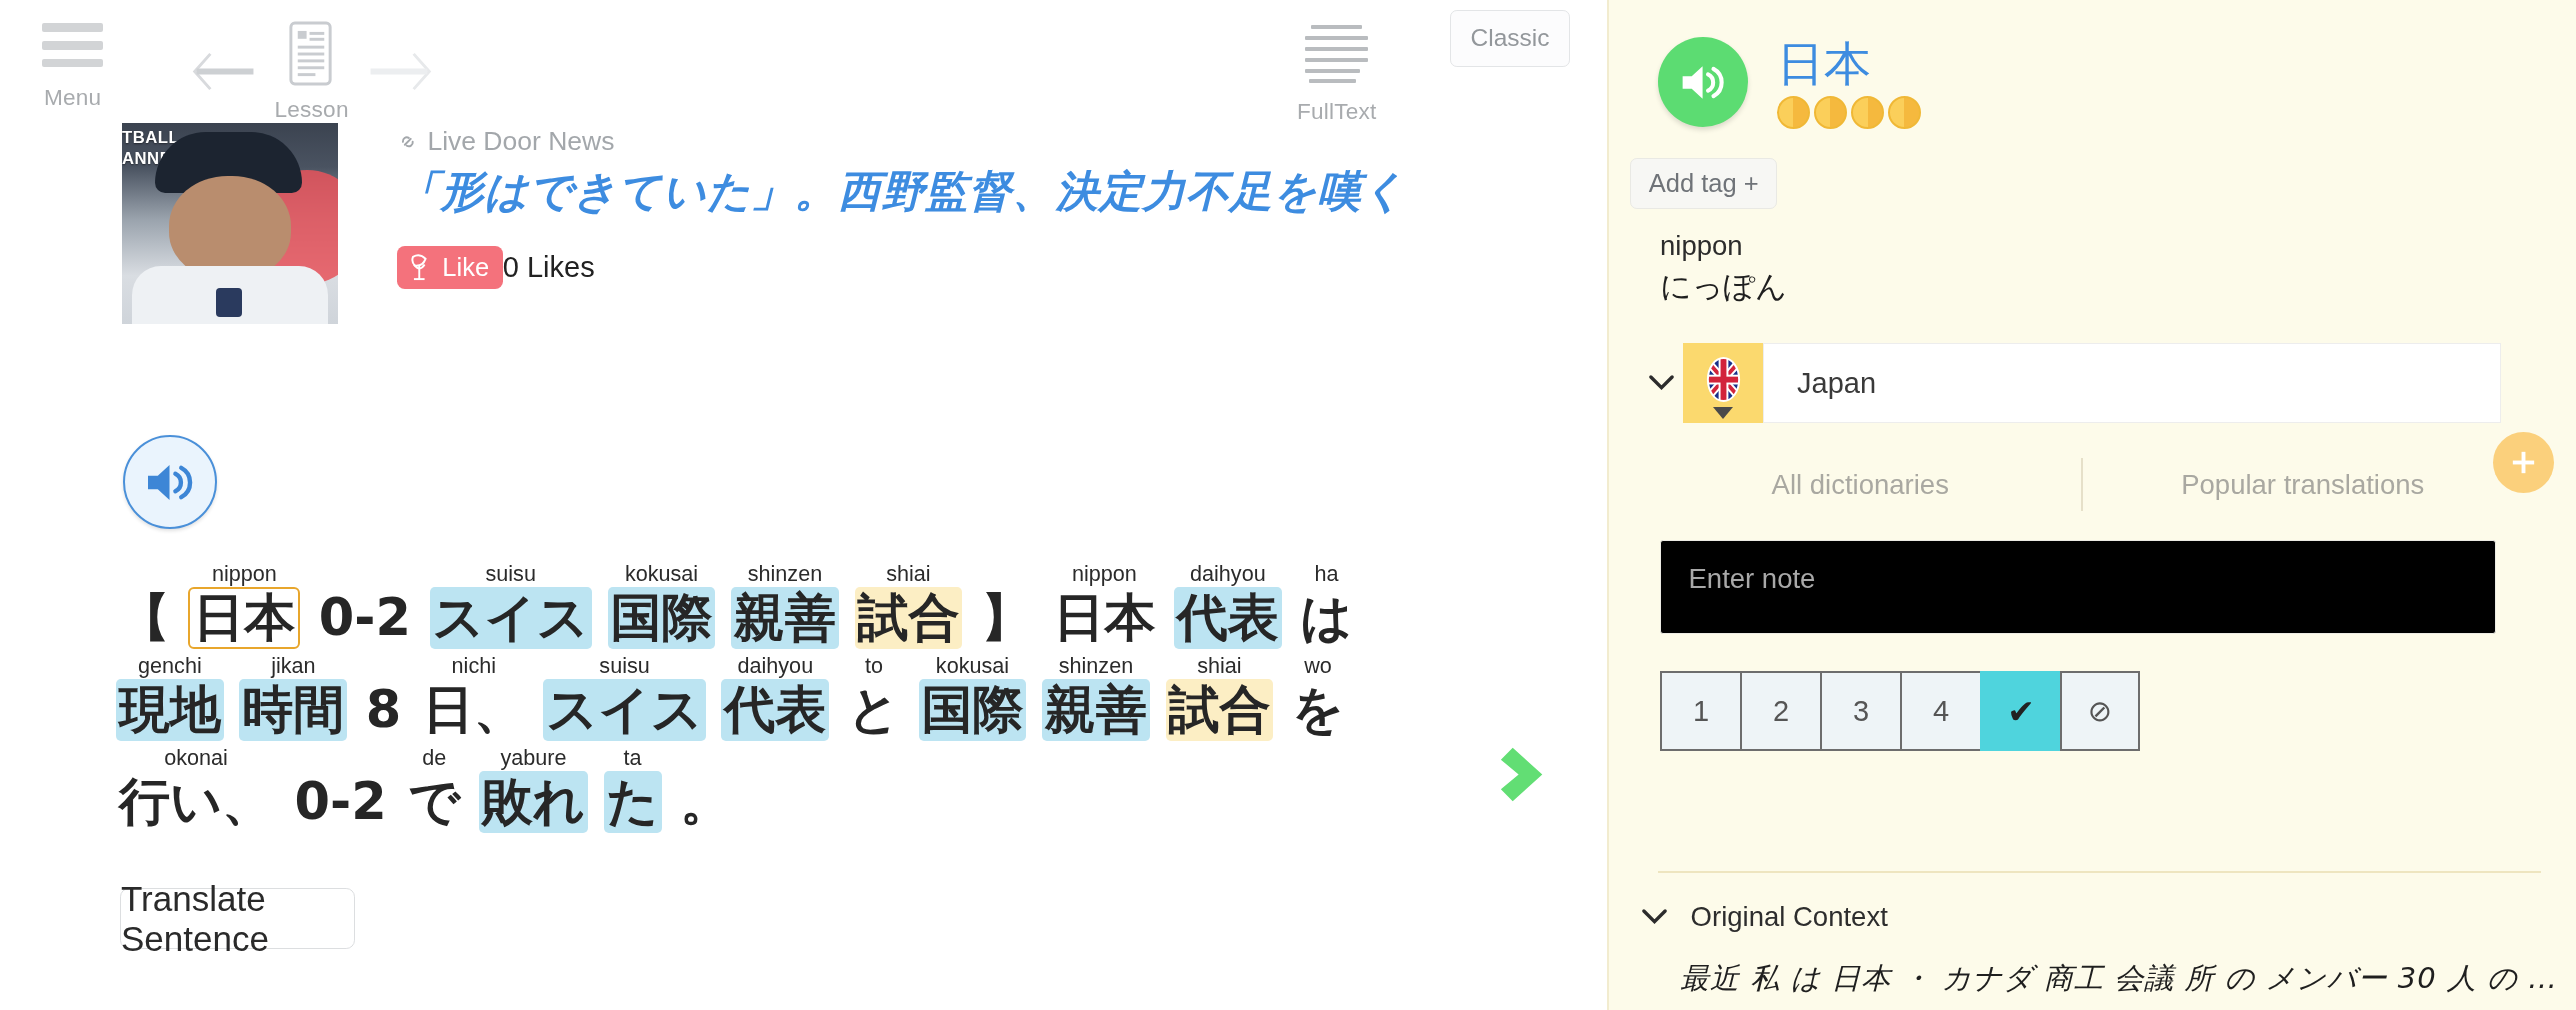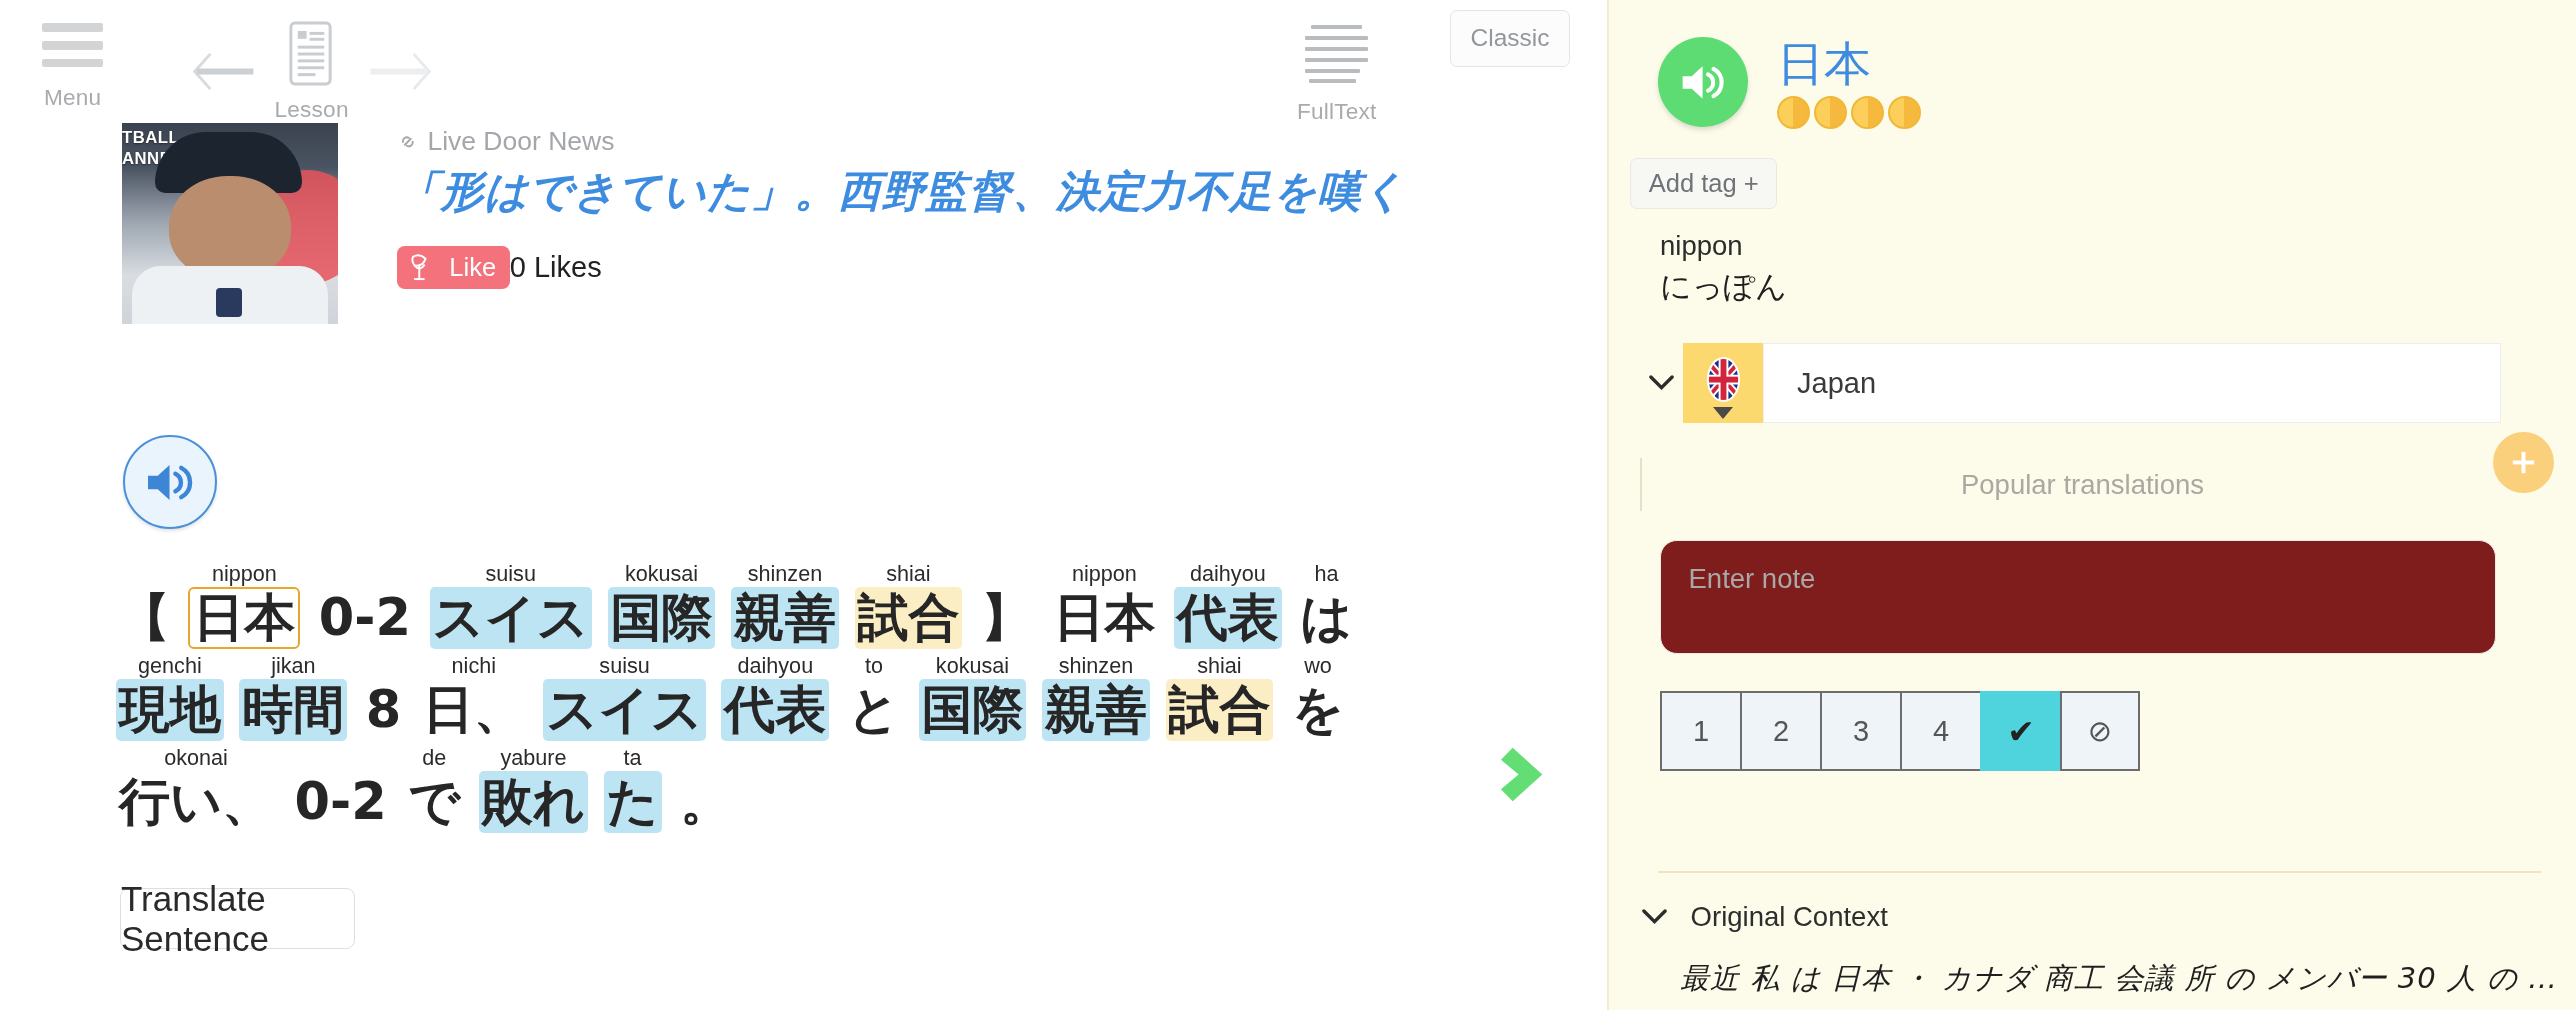--- a/index.html
+++ b/index.html
@@ -116,21 +116,21 @@
   }
   .headline {
     font-size: 43px; line-height: 1.33; font-weight: bold;
     color: #3d8ce0; margin-top: 5.9px; max-width: 1059px;
     letter-spacing: 0.5px;
     font-style: italic;
   }
   .likerow { display:flex; align-items:center; margin-top: 25.5px; }
   .like-btn {
     background:#f4727c; border-radius:7.8px; height:43px;
-    display:flex; align-items:center; gap:17px; padding: 0 13.7px 0 9.8px;
+    display:flex; align-items:center; gap:10px; padding: 0 13.7px 0 9.8px;
     color:#fff; font-size:25.5px;
   }
   .like-count { font-size:29px; color:#222; margin-left:0; }
 
   
   .speaker-big {
     position:absolute; left:123px; top:435px;
     width: 94px; height: 94px; border-radius:50%;
     background:#eaf4fd; border:2px solid #4a90d9;
     display:flex; align-items:center; justify-content:center;
@@ -227,22 +227,22 @@
   .dicttabs {
     display:flex; margin: 35px 0 0 31px; width: 883px;
     align-items:center;
   }
   .dicttab {
     flex:1; text-align:center; font-size:27.5px; color:#a9a8a1;
   }
   .divider { width:2px; height:53px; background:#e6e0c9; }
 
   .note {
-    margin: 29px 0 0 51px; width: 836px; height: 114px;
-    background:#7f1d1d; border:1px solid #ecebe4; border-radius:17px;
+    margin: 29px 0 0 51px; width: 836px; height: 94px;
+    background:#000000; border:1px solid #ecebe4; border-radius:3px;
     padding: 21.6px 0 0 27.5px; font-size:27.5px; color:#a8a8a8;
   }
 
   .ratings { display:flex; margin: 37px 0 0 51px; }
   .rbtn {
     width: 80px; height: 80px; background:#eef4f7; border:2px solid #6d6d6d;
     border-right: none;
     display:flex; align-items:center; justify-content:center;
     font-size:29px; color:#555;
   }
@@ -580,20 +580,21 @@
     </div>
 
     <div class="plus-fab">
       <svg width="33" height="33" viewBox="0 0 34 34">
         <line x1="17" y1="6" x2="17" y2="28" stroke="#fff" stroke-width="4"></line>
         <line x1="6" y1="17" x2="28" y2="17" stroke="#fff" stroke-width="4"></line>
       </svg>
     </div>
 
     <div class="dicttabs">
+      <div class="dicttab">All dictionaries</div>
       <div class="divider"></div>
       <div class="dicttab">Popular translations</div>
     </div>
 
     <div class="note">Enter note</div>
 
     <div class="ratings">
         <div class="rbtn">1</div>
         <div class="rbtn">2</div>
         <div class="rbtn">3</div>

